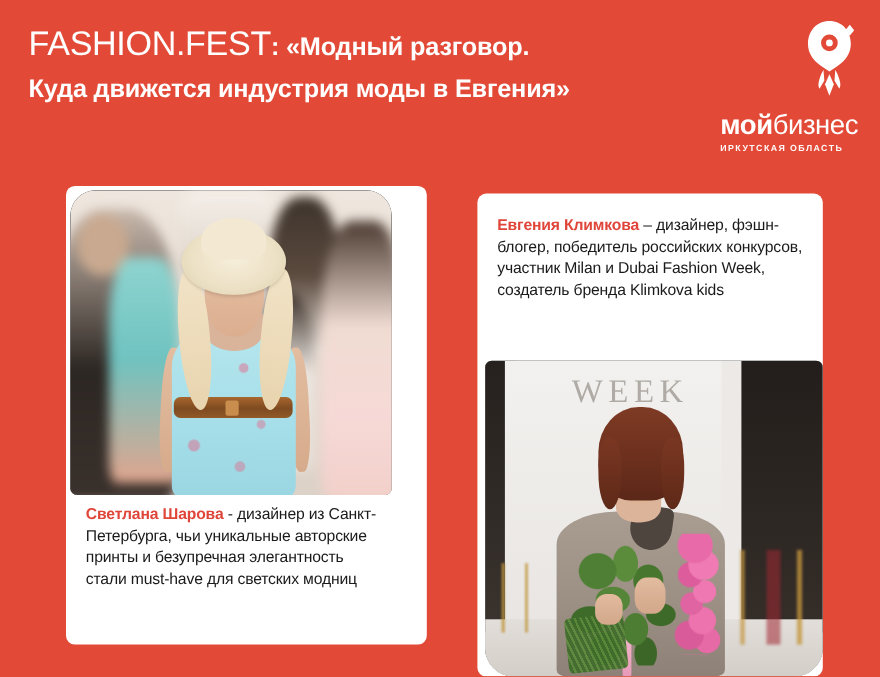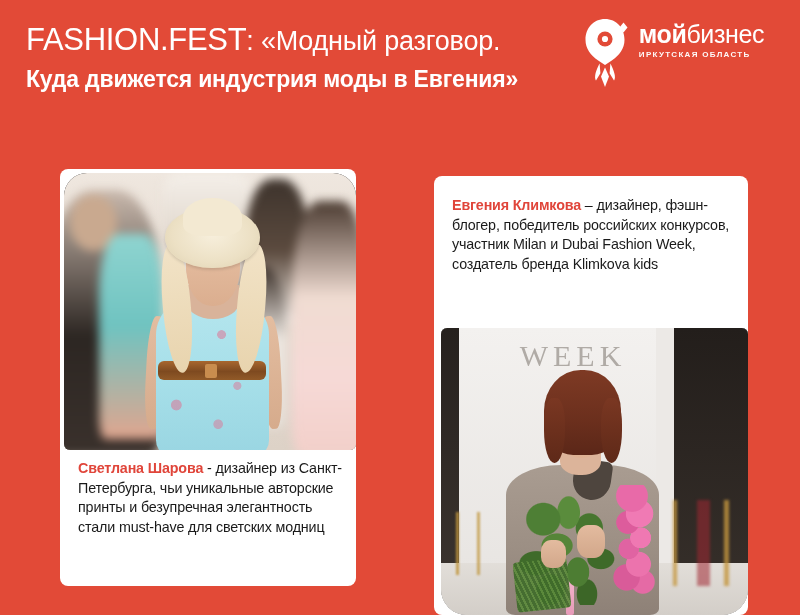--- a/index.html
+++ b/index.html
@@ -42,22 +42,22 @@
     font-size: 28px;
     line-height: 34px;
     white-space: nowrap;
   }
   .title-brand {
     font-size: 31px;
     font-weight: 400;
     letter-spacing: -0.3px;
   }
   .title-rest {
-    font-size: 27px;
-    font-weight: 400;
+    font-size: 23px;
+    font-weight: 700;
     letter-spacing: -0.2px;
     text-align: right;
   }
   .title-line2 {
     color: #ffffff;
     font-size: 23px;
     font-weight: 700;
     line-height: 32px;
     letter-spacing: -0.2px;
     white-space: nowrap;
@@ -69,26 +69,27 @@
     font-style: italic;
     font-weight: 400;
     line-height: 26px;
     margin-top: 14px;
     letter-spacing: 0.2px;
   }
 
   
   .logo {
     position: absolute;
-    right: 36px;
+    right: 20px;
     top: 17px;
     height: 74px;
     display: flex;
-    align-items: flex-start;
+    align-items: flex-end;
     gap: 8px;
+    flex-direction: column;
   }
   .logo-mark {
     width: 52px;
     height: 72px;
     position: relative;
     flex: none;
   }
   .logo-text {
     display: flex;
     flex-direction: column;
@@ -118,21 +119,21 @@
   
   .card {
     position: absolute;
     background: #ffffff;
     border-radius: 8px;
     overflow: hidden;
   }
   .card-left {
     left: 60px;
     top: 169px;
-    width: 296px;
+    width: 328px;
     height: 417px;
   }
   .card-right {
     left: 434px;
     top: 176px;
     width: 314px;
     height: 439px;
   }
 
   .photo {

